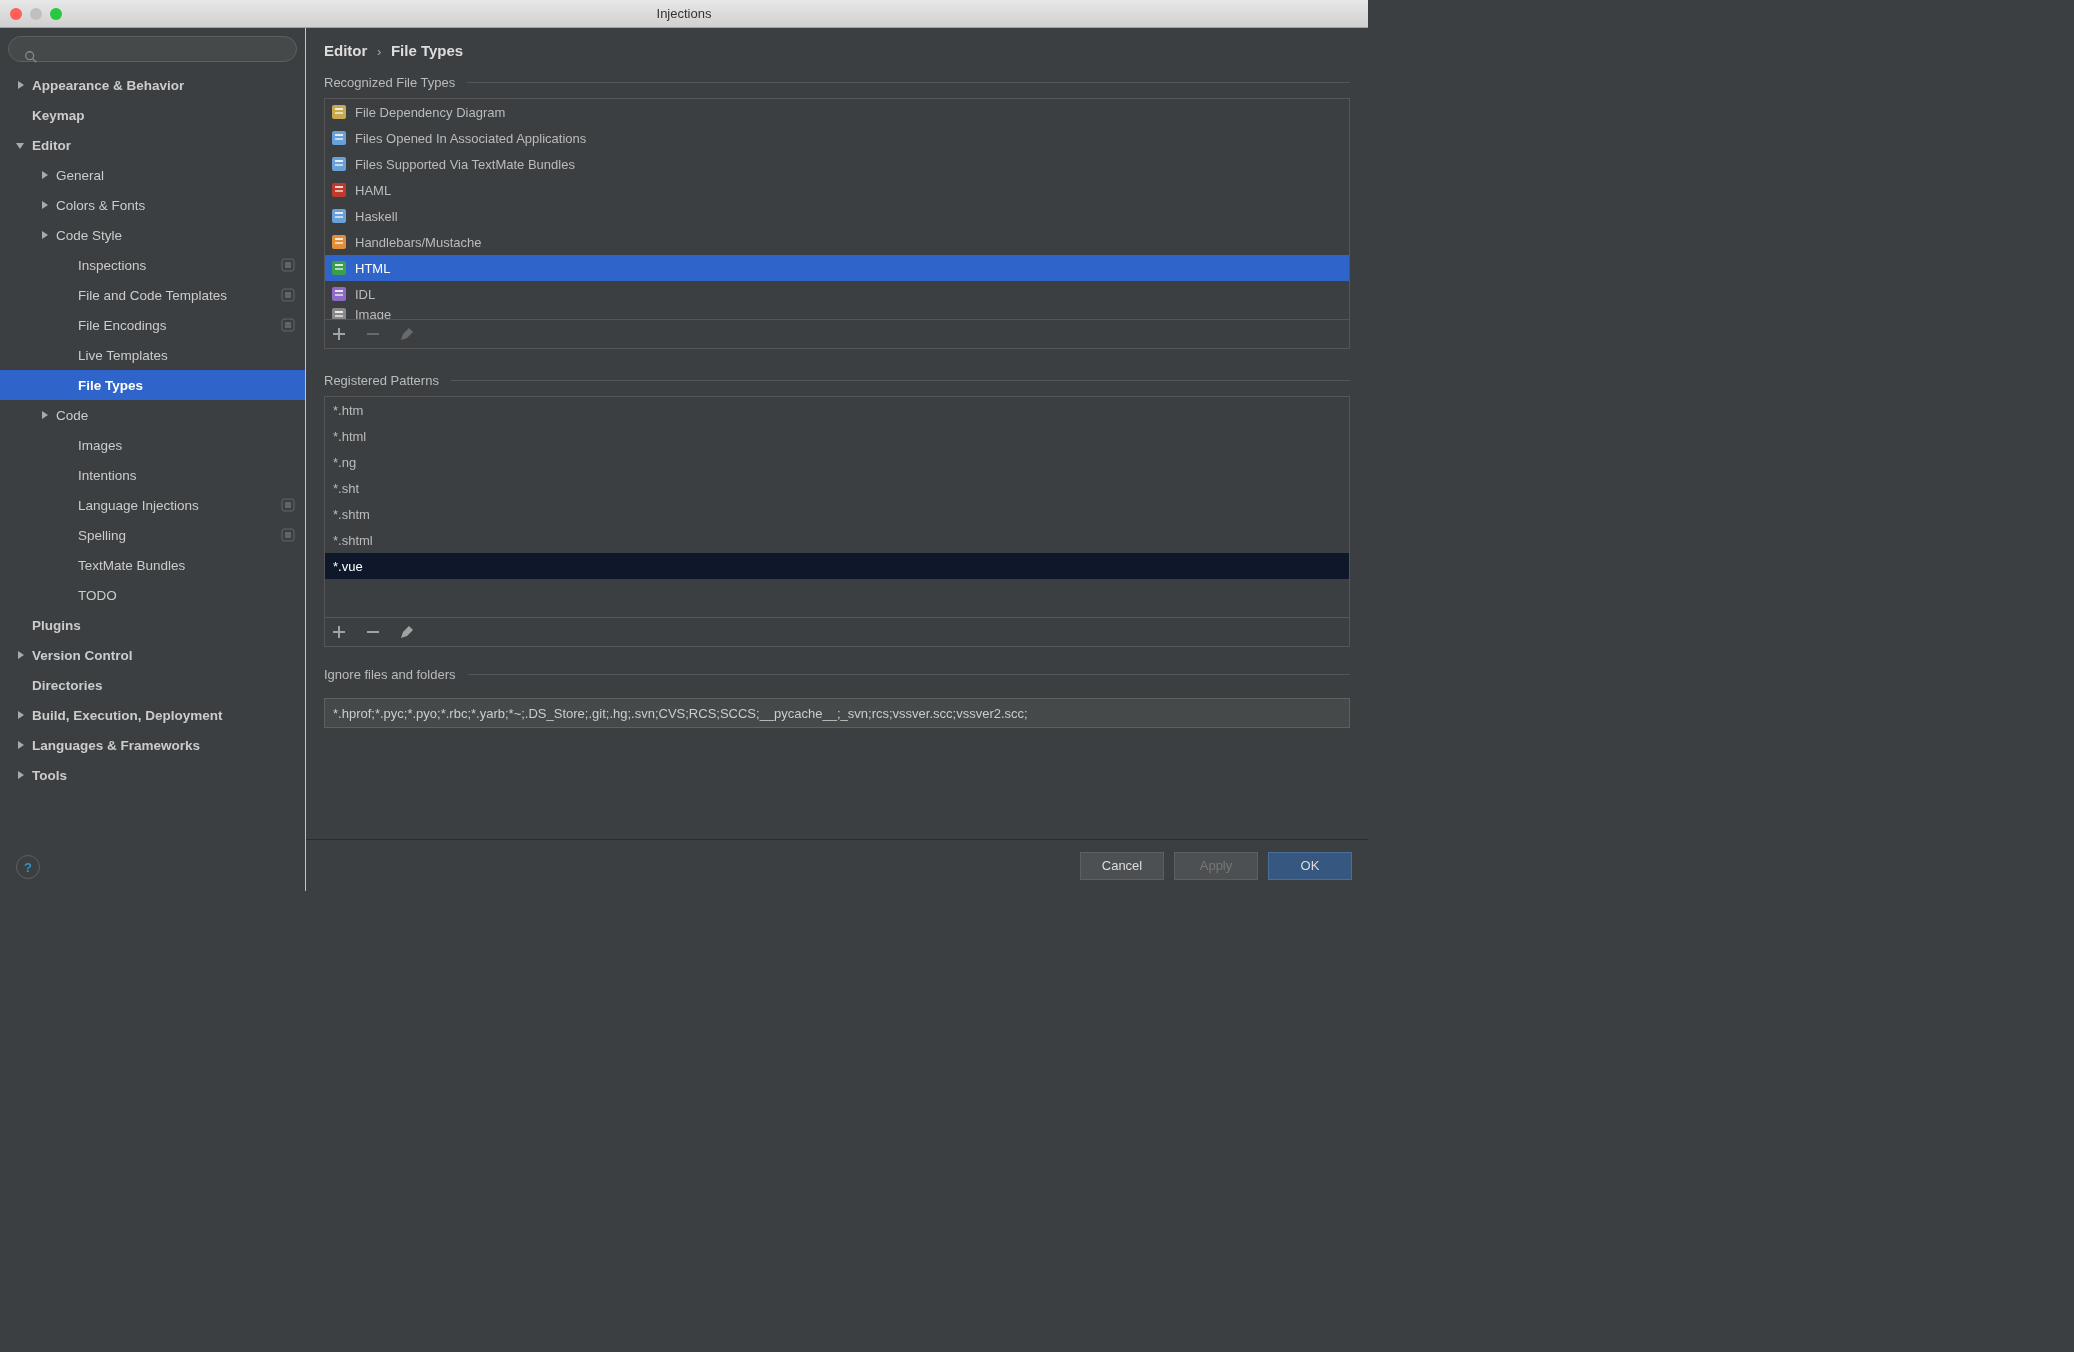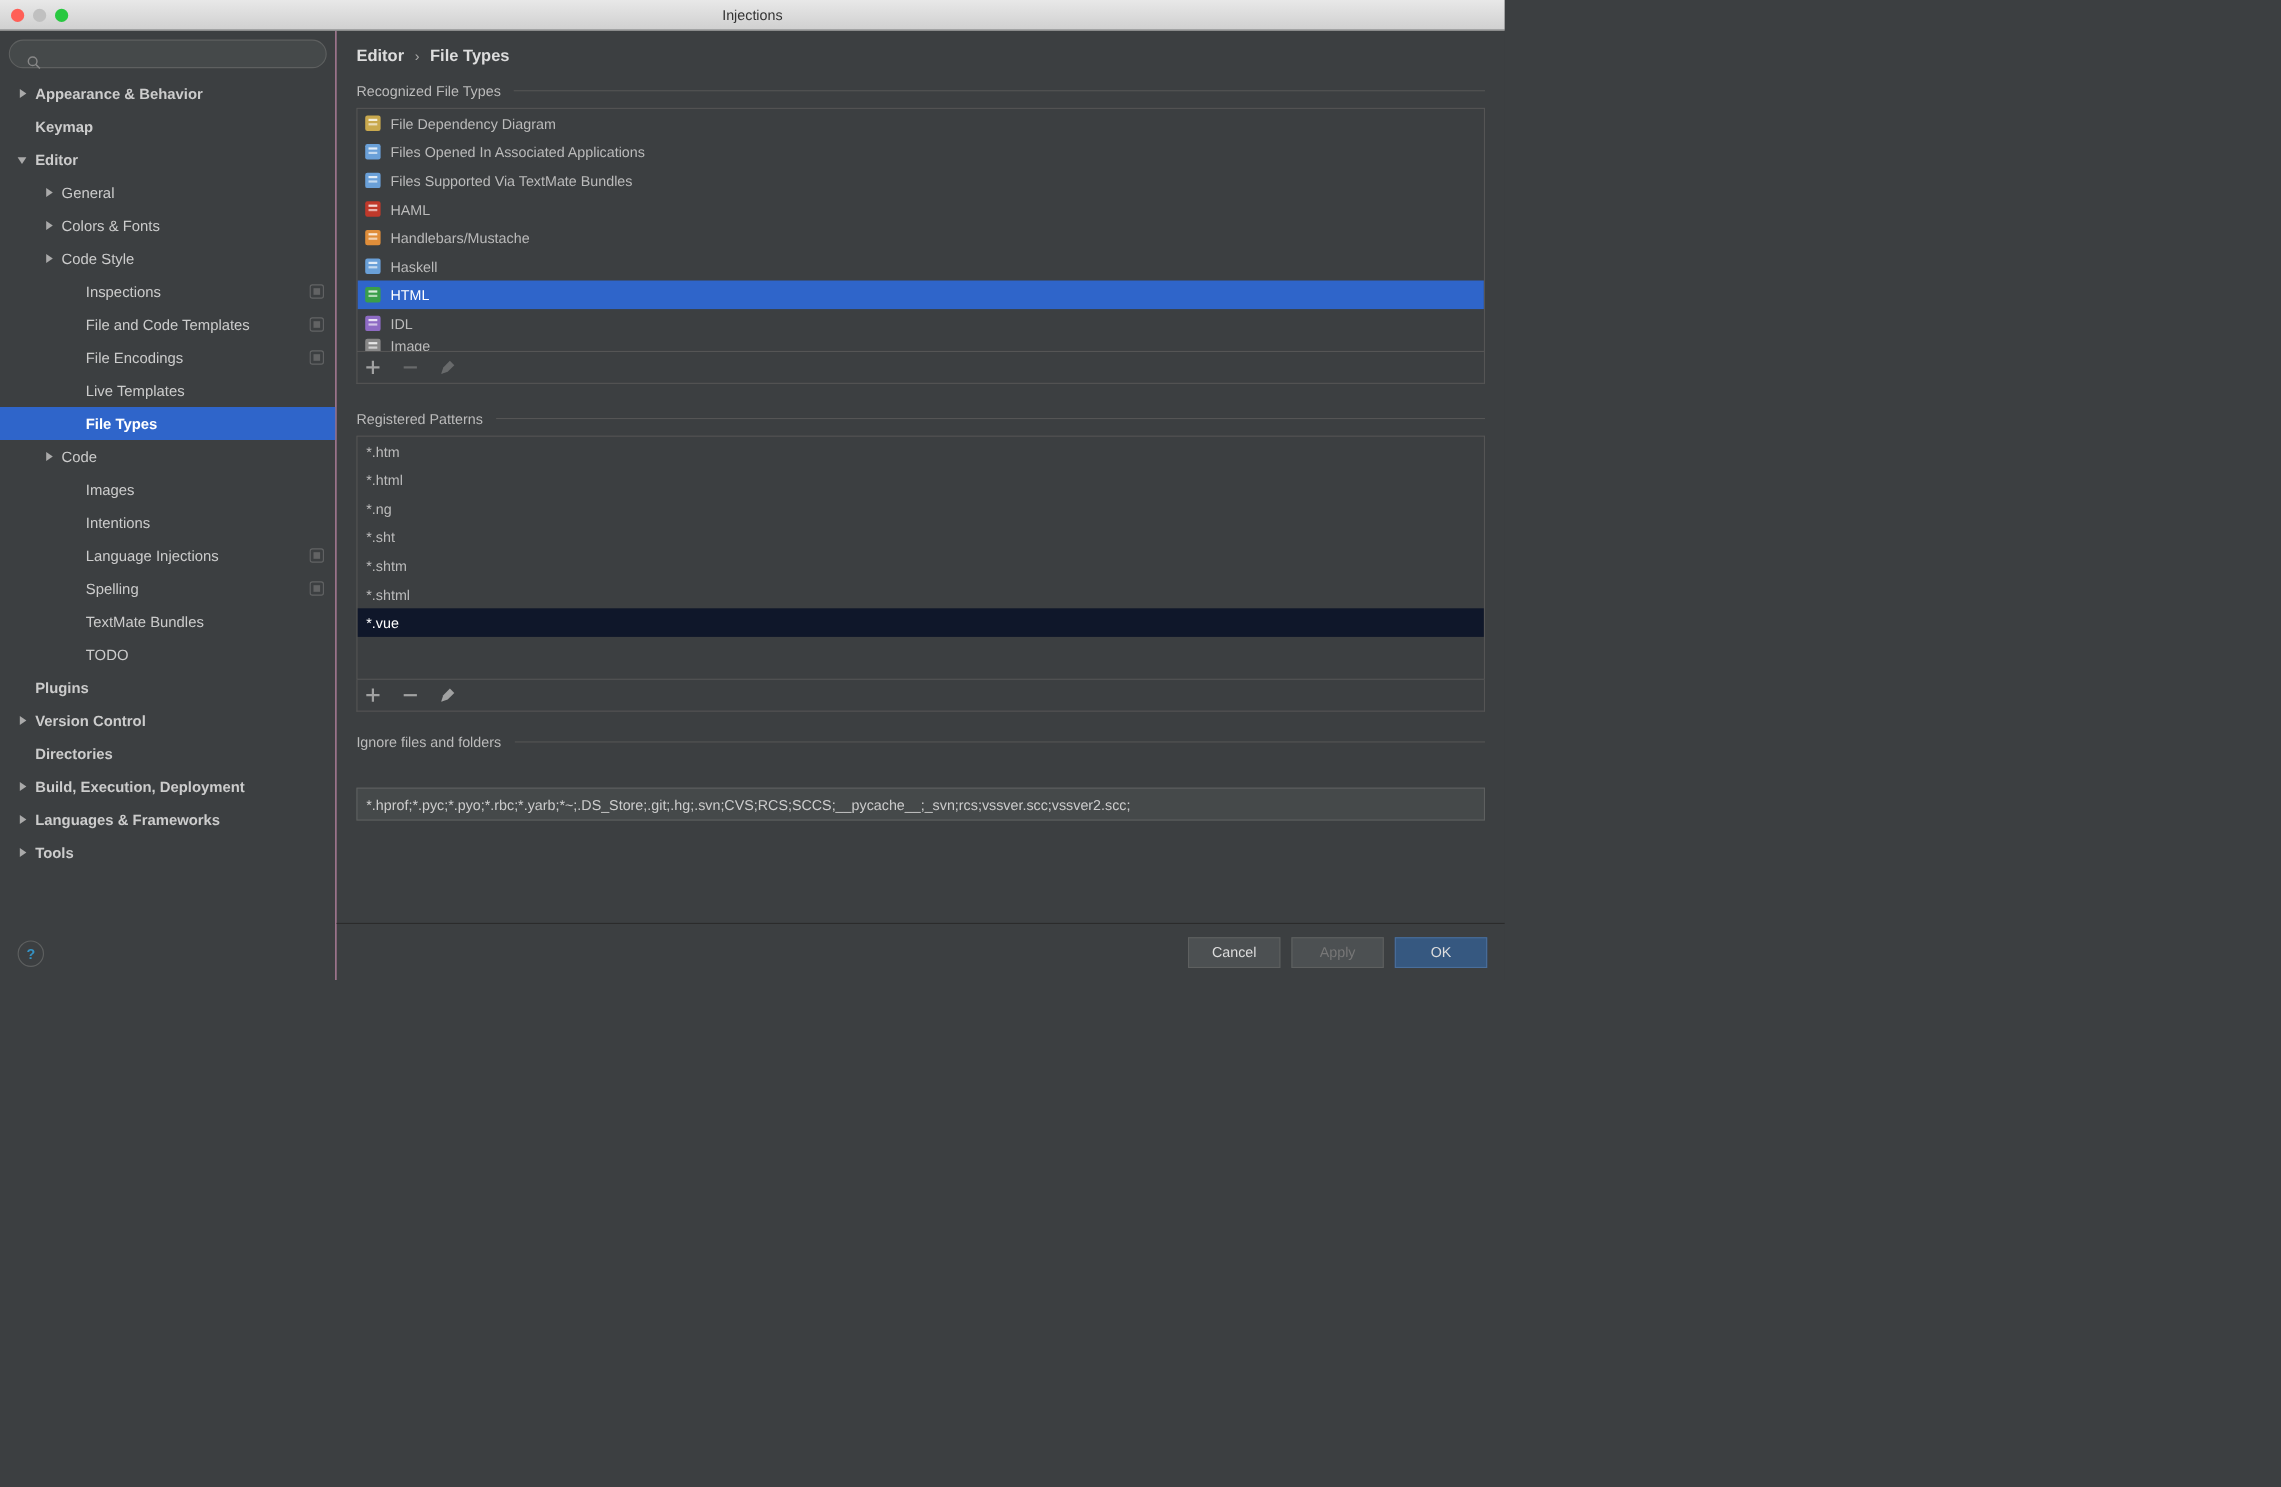--- a/index.html
+++ b/index.html
@@ -138,21 +138,21 @@
   padding-left: 8px; cursor: pointer;
 }
 .pattern-row.selected { background: #0f172a; color: #fff; }
 .ignore-row { padding: 6px 18px 0 18px; }
 .ignore-input {
   width: 100%; height: 30px;
   background: #45494a;
   border: 1px solid #5e6060;
   color: #ccc; padding: 0 8px;
   outline: none; font-size: 13px;
-  margin-top: 24px;
+  margin-top: 6px;
 }
 .button-bar {
   margin-top: auto;
   height: 52px;
   display: flex; align-items: center; justify-content: flex-end;
   gap: 10px; padding-right: 16px;
   border-top: 1px solid #2b2b2b;
 }
 .btn {
   height: 28px; min-width: 84px;
@@ -373,33 +373,33 @@
           <div class="list-row">
             <svg class="ft-icon" viewBox="0 0 16 16">
               <rect x="1" y="1" width="14" height="14" rx="2" fill="#c0392b"></rect>
               <rect x="4" y="4" width="8" height="2" fill="#fff" opacity="0.8"></rect>
               <rect x="4" y="8" width="8" height="2" fill="#fff" opacity="0.6"></rect>
             </svg>
             <span>HAML</span>
           </div>
           <div class="list-row">
             <svg class="ft-icon" viewBox="0 0 16 16">
+              <rect x="1" y="1" width="14" height="14" rx="2" fill="#6aa0d8"></rect>
+              <rect x="4" y="4" width="8" height="2" fill="#fff" opacity="0.8"></rect>
+              <rect x="4" y="8" width="8" height="2" fill="#fff" opacity="0.6"></rect>
+            </svg>
+            <span>Haskell</span>
+          </div>
+          <div class="list-row">
+            <svg class="ft-icon" viewBox="0 0 16 16">
               <rect x="1" y="1" width="14" height="14" rx="2" fill="#e08e3a"></rect>
               <rect x="4" y="4" width="8" height="2" fill="#fff" opacity="0.8"></rect>
               <rect x="4" y="8" width="8" height="2" fill="#fff" opacity="0.6"></rect>
             </svg>
             <span>Handlebars/Mustache</span>
-          </div>
-          <div class="list-row">
-            <svg class="ft-icon" viewBox="0 0 16 16">
-              <rect x="1" y="1" width="14" height="14" rx="2" fill="#6aa0d8"></rect>
-              <rect x="4" y="4" width="8" height="2" fill="#fff" opacity="0.8"></rect>
-              <rect x="4" y="8" width="8" height="2" fill="#fff" opacity="0.6"></rect>
-            </svg>
-            <span>Haskell</span>
           </div>
           <div class="list-row selected">
             <svg class="ft-icon" viewBox="0 0 16 16">
               <rect x="1" y="1" width="14" height="14" rx="2" fill="#3a9e4a"></rect>
               <rect x="4" y="4" width="8" height="2" fill="#fff" opacity="0.8"></rect>
               <rect x="4" y="8" width="8" height="2" fill="#fff" opacity="0.6"></rect>
             </svg>
             <span>HTML</span>
           </div>
           <div class="list-row">

